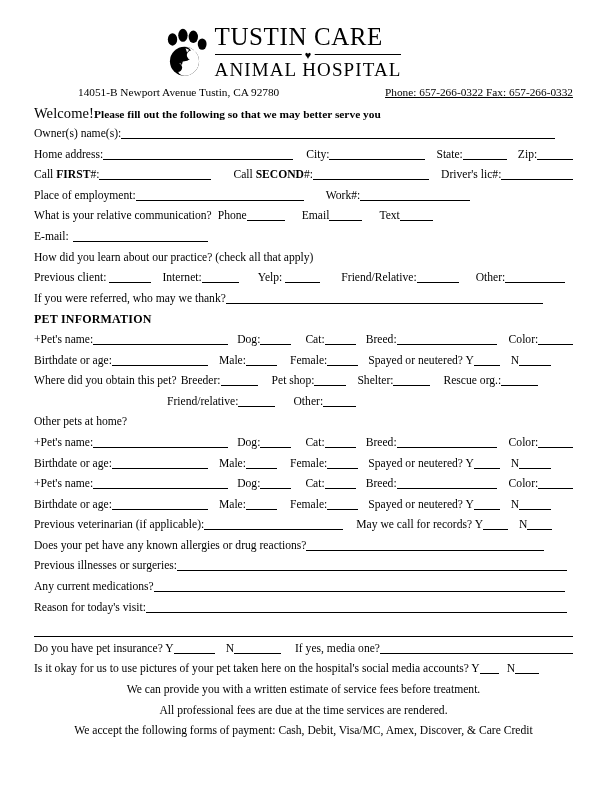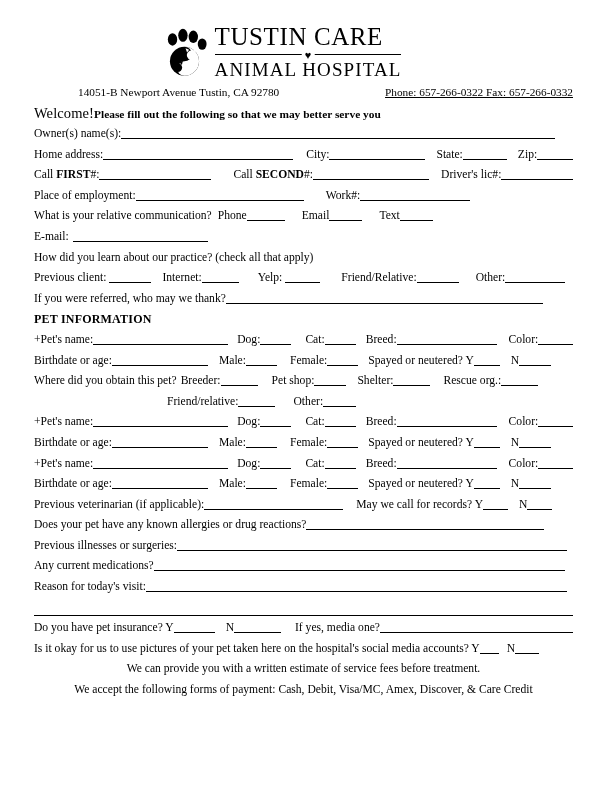--- a/index.html
+++ b/index.html
@@ -183,20 +183,23 @@
     </div>
 
     <div class="row">
       <span>Where did you obtain this pet?</span><span class="gap" style="width:4px"></span><span>Breeder:</span><span class="bl" style="width:37px"></span><span class="gap" style="width:14px"></span><span>Pet shop:</span><span class="bl" style="width:32px"></span><span class="gap" style="width:11px"></span><span>Shelter:</span><span class="bl" style="width:37px"></span><span class="gap" style="width:13px"></span><span>Rescue org.:</span><span class="bl" style="width:37px"></span>
     </div>
 
     <div class="row">
       <span class="gap" style="width:133px"></span><span>Friend/relative:</span><span class="bl" style="width:37px"></span><span class="gap" style="width:18px"></span><span>Other:</span><span class="bl" style="width:33px"></span>
     </div>
 
+    <div class="row">
+      <span>Other pets at home?</span>
+    </div>
 
     <div class="row">
       <span>+Pet's name:</span><span class="bl" style="width:135px"></span><span class="gap" style="width:9px"></span><span>Dog:</span><span class="bl" style="width:31px"></span><span class="gap" style="width:14px"></span><span>Cat:</span><span class="bl" style="width:31px"></span><span class="gap" style="width:10px"></span><span>Breed:</span><span class="bl" style="width:100px"></span><span class="gap" style="width:12px"></span><span>Color:</span><span class="bl" style="width:80px"></span>
     </div>
 
     <div class="row">
       <span>Birthdate or age:</span><span class="bl" style="width:96px"></span><span class="gap" style="width:11px"></span><span>Male:</span><span class="bl" style="width:31px"></span><span class="gap" style="width:13px"></span><span>Female:</span><span class="bl" style="width:31px"></span><span class="gap" style="width:10px"></span><span>Spayed or neutered? Y</span><span class="bl" style="width:26px"></span><span class="gap" style="width:11px"></span><span>N</span><span class="bl" style="width:32px"></span>
     </div>
 
     <div class="row">
@@ -233,16 +236,17 @@
 
     <div class="row">
       <span>Do you have pet insurance? Y</span><span class="bl" style="width:41px"></span><span class="gap" style="width:11px"></span><span>N</span><span class="bl" style="width:47px"></span><span class="gap" style="width:14px"></span><span>If yes, media one?</span><span class="bl" style="width:223px"></span>
     </div>
 
     <div class="row">
       <span>Is it okay for us to use pictures of your pet taken here on the hospital's social media accounts? Y</span><span class="bl" style="width:19px"></span><span class="gap" style="width:8px"></span><span>N</span><span class="bl" style="width:24px"></span>
     </div>
 
     <div class="row footer-line center">We can provide you with a written estimate of service fees before treatment.</div>
+    <div class="row footer-line center">All professional fees are due at the time services are rendered.</div>
     <div class="row footer-line center">We accept the following forms of payment:  Cash, Debit, Visa/MC, Amex, Discover, &amp; Care Credit</div>
 
   </div>
 </div>
 
 </body></html>

